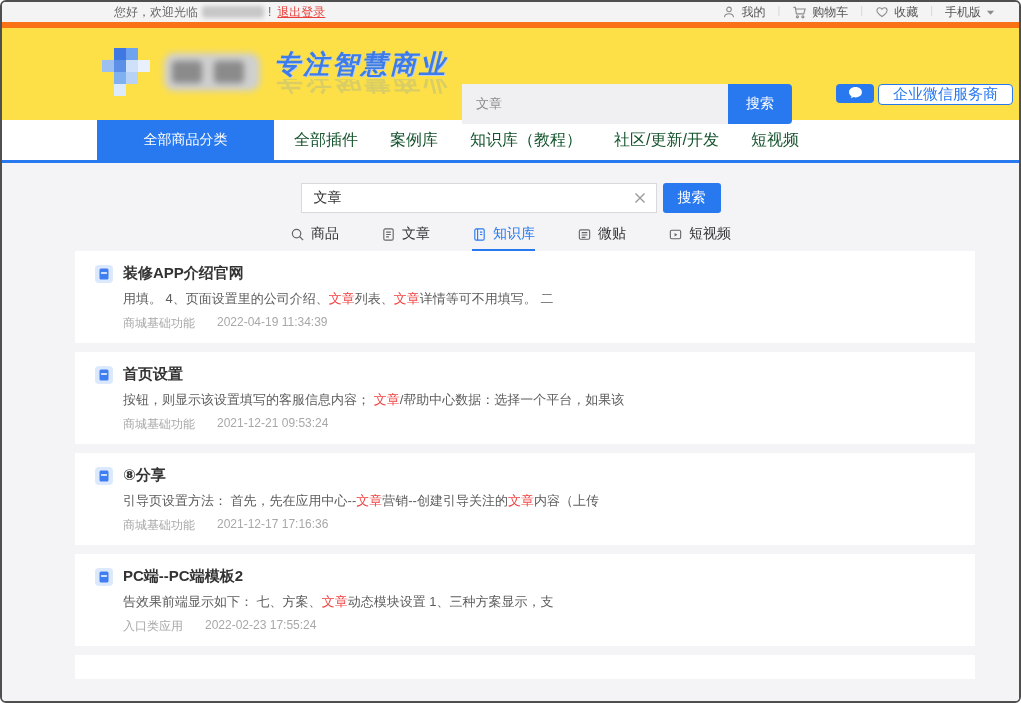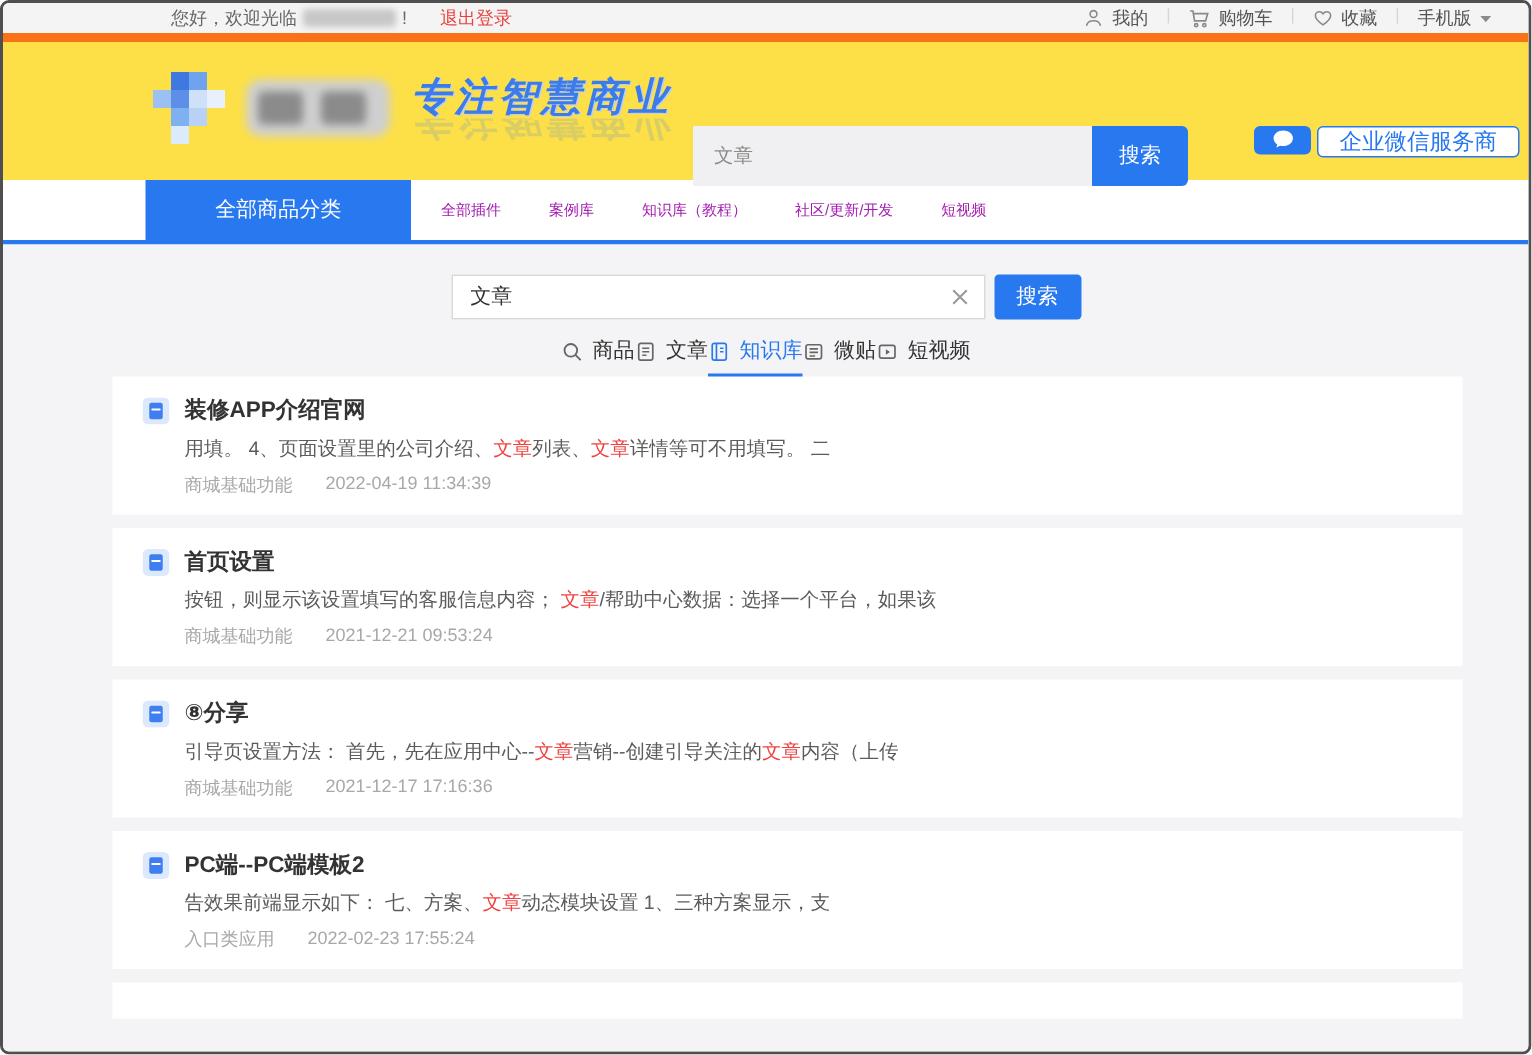--- a/index.html
+++ b/index.html
@@ -16,21 +16,21 @@
     width:1021px;height:703px;border:2px solid #4f4f4f;border-radius:6px;
     overflow:hidden;background:#fff;display:flex;flex-direction:column;
   }
   
   .topbar{
     height:26px;flex:0 0 26px;background:#f4f4f4;border-bottom:6px solid #f97316;
     display:flex;align-items:center;padding:0 24px 0 112px;font-size:12px;color:#666;
   }
   .greeting{display:flex;align-items:center;gap:2px;}
   .blur-name{width:62px;height:12px;border-radius:3px;background:#c7c7c7;filter:blur(2px);margin:0 2px;}
-  .logout{color:var(--logout);margin-left:22px;cursor:pointer;}
+  .logout{color:var(--logout);margin-left:6px;cursor:pointer;text-decoration:underline;}
   .tb-right{margin-left:auto;display:flex;align-items:flex-start;color:#555;}
   .tb-link{display:flex;align-items:center;gap:5px;cursor:pointer;color:#555;}
   .tb-link svg{color:#8a8a8a;}
   .tb-divider{color:#d5d5d5;margin:0 12px;font-size:11px;}
   
   .header{height:92px;flex:0 0 92px;background:#fde047;position:relative;}
   .logo-group{position:absolute;left:100px;top:20px;display:flex;align-items:center;gap:14px;}
   .pixel-logo{display:grid;grid-template-columns:repeat(4,12px);grid-template-rows:repeat(4,12px);}
   .pixel-logo div{width:12px;height:12px;}
   .blur-logo{width:96px;height:38px;border-radius:10px;background:#cfcfcf;filter:blur(3px);position:relative;overflow:hidden;}
@@ -68,35 +68,35 @@
   
   .nav{
     height:43px;flex:0 0 43px;background:#fff;display:flex;align-items:stretch;
     border-bottom:3px solid var(--accent);
   }
   .nav-cat{
     margin-left:95px;width:177px;background:var(--accent);color:#fff;font-size:14px;
     display:flex;align-items:center;justify-content:center;cursor:pointer;
   }
   .nav-items{display:flex;align-items:center;margin-left:20px;gap:32px;}
-  .nav-item{font-size:10px;color:#a21caf;cursor:pointer;white-space:nowrap;}
+  .nav-item{font-size:16px;color:#14532d;cursor:pointer;white-space:nowrap;}
   
   .content{flex:1;background:#f4f4f6;overflow:hidden;}
   .search-row{margin-top:20px;display:flex;justify-content:center;align-items:center;}
   .main-search{position:relative;width:356px;height:30px;}
   .main-search input{
     width:100%;height:100%;border:1px solid #d9d9d9;background:#fff;padding:0 34px 0 12px;
     font-size:14px;color:#333;outline:none;font-family:inherit;
   }
   .clear-x{position:absolute;right:10px;top:8px;cursor:pointer;line-height:0;}
   .main-search-btn{
     width:58px;height:30px;border:none;background:var(--accent);color:#fff;font-size:14px;
     margin-left:6px;border-radius:3px;cursor:pointer;font-family:inherit;
   }
-  .tabs-row{margin-top:12px;display:flex;justify-content:center;text-align:right;}
+  .tabs-row{margin-top:12px;display:flex;justify-content:center;gap:42px;text-align:right;}
   .tab{
     display:flex;align-items:center;gap:6px;font-size:14px;color:#333;cursor:pointer;
     padding-bottom:6px;border-bottom:2px solid transparent;
   }
   .tab svg{color:#666;}
   .tab.active{color:var(--accent);border-bottom-color:var(--accent);}
   .tab.active svg{color:var(--accent);}
   .results-header{margin:15px 44px 10px 73px;display:flex;align-items:baseline;gap:8px;}
   .results-title{font-size:14px;color:#333;font-weight:bold;}
   .results-count{font-size:12px;color:#9b9b9b;}

